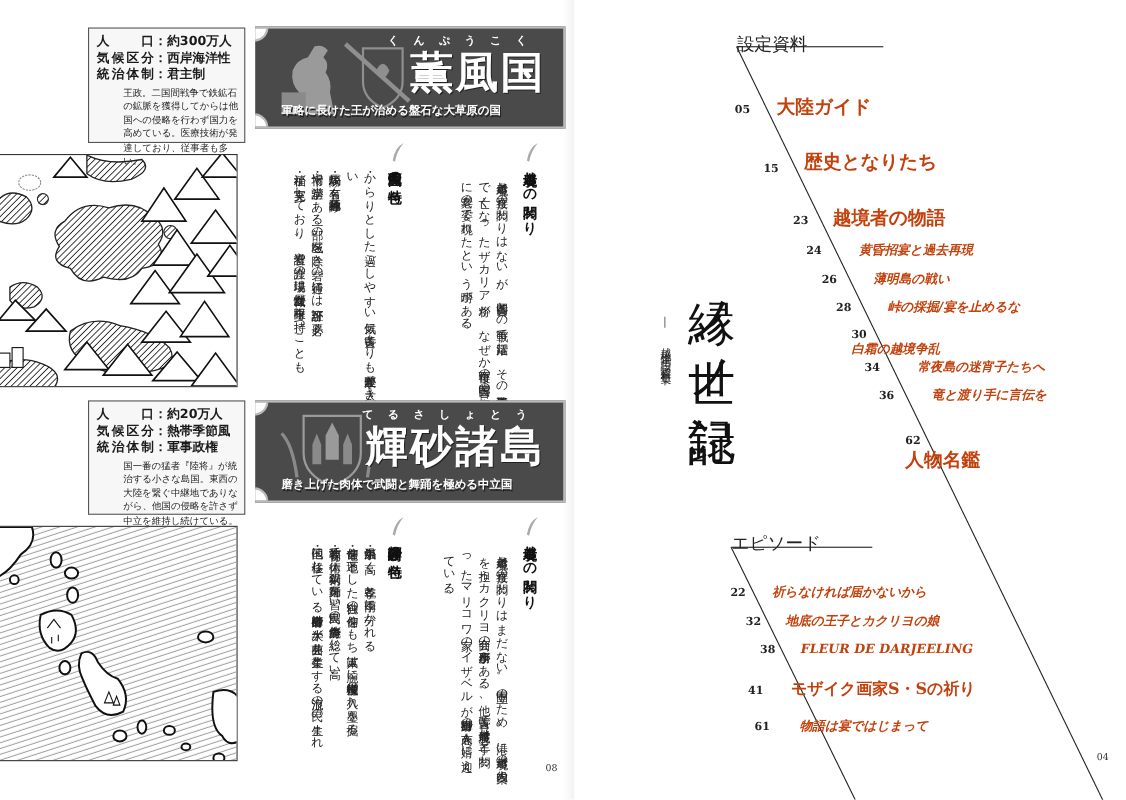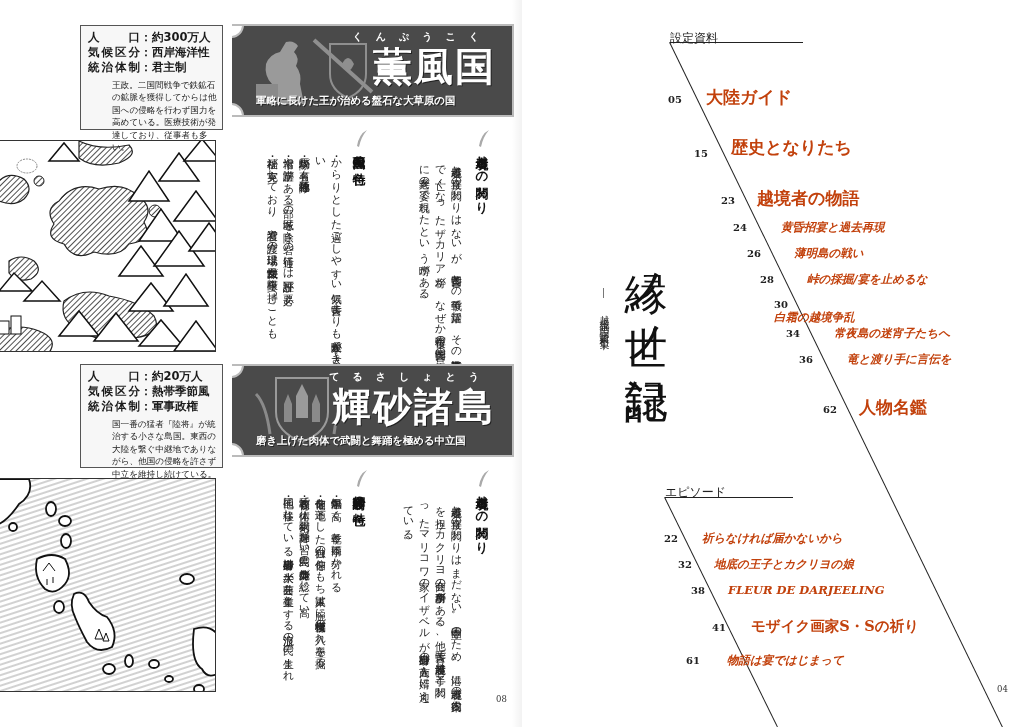--- a/index.html
+++ b/index.html
@@ -36,21 +36,21 @@
 
   .vtext { position: absolute; writing-mode: vertical-rl; font-size: 10.8px; line-height: 16px; color: #222; }
   .vheading { font-weight: bold; font-size: 12.6px; color: #111; letter-spacing: 0.5px; }
   .quill { position: absolute; width: 12px; height: 18px; }
 
   .page-num { position: absolute; font-family: "DejaVu Serif", serif; font-size: 8.5px; color: #333; }
 
   .gutter-shade { position: absolute; left: 512px; top: 0; width: 20px; height: 727px; background: linear-gradient(to right, rgba(0,0,0,0), rgba(0,0,0,0.05), rgba(0,0,0,0)); }
 
   
-  .section-label { position: absolute; font-size: 12px; color: #222; }
+  .section-label { position: absolute; font-size: 16px; color: #222; }
   .section-rule { position: absolute; height: 1px; background: #222; }
   .diag-line { position: absolute; height: 1px; background: #222; transform-origin: 0 0; }
 
   .toc-item { position: absolute; display: flex; align-items: baseline; white-space: nowrap; }
   .toc-num { font-family: "DejaVu Serif", serif; font-weight: bold; font-size: 10px; color: #222; }
   .toc-title { font-family: "DejaVu Serif", serif; color: #c2410c; }
   .toc-major .toc-title { font-size: 17px; font-weight: bold; }
   .toc-minor .toc-title { font-size: 11.5px; font-style: italic; font-weight: bold; }
   .toc-mid .toc-title { font-size: 14.5px; font-weight: bold; }
 
@@ -287,21 +287,21 @@
   <span class="toc-title">白霜の越境争乱</span>
 </div>
 <div class="toc-item toc-minor" style="left:786px; top:326px;">
   <span class="toc-num" style="width:48px">34</span>
   <span class="toc-title">常夜島の迷宵子たちへ</span>
 </div>
 <div class="toc-item toc-minor" style="left:799px; top:352px;">
   <span class="toc-num" style="width:48px">36</span>
   <span class="toc-title">竜と渡り手に言伝を</span>
 </div>
-<div class="toc-item toc-major" style="left:823px; top:396px;">
+<div class="toc-item toc-major" style="left:823px; top:396px;flex-direction:column;">
   <span class="toc-num" style="width:36px">62</span>
   <span class="toc-title">人物名鑑</span>
 </div>
 
 <div class="section-label" style="left:665px; top:484px;">エピソード</div>
 <div class="section-rule" style="left:665px; top:497px; width:128px;"></div>
 
 <div class="diag-line" style="left:665px; top:497px; width:256px; transform: rotate(63.83deg);"></div>
 
 <div class="toc-item toc-minor" style="left:664px; top:531px;">
@@ -309,21 +309,21 @@
   <span class="toc-title">祈らなければ届かないから</span>
 </div>
 <div class="toc-item toc-minor" style="left:678px; top:557px;">
   <span class="toc-num" style="width:36px">32</span>
   <span class="toc-title">地底の王子とカクリヨの娘</span>
 </div>
 <div class="toc-item toc-minor" style="left:691px; top:583px;">
   <span class="toc-num" style="width:37px">38</span>
   <span class="toc-title">FLEUR DE DARJEELING</span>
 </div>
-<div class="toc-item toc-mid" style="left:712px; top:617px;">
+<div class="toc-item toc-mid" style="left:680px; top:617px;">
   <span class="toc-num" style="width:39px">41</span>
   <span class="toc-title">モザイク画家S・Sの祈り</span>
 </div>
 <div class="toc-item toc-minor" style="left:686px; top:653px;">
   <span class="toc-num" style="width:41px">61</span>
   <span class="toc-title">物語は宴ではじまって</span>
 </div>
 
 <div class="page-num" style="left:997px; top:684px;">04</div>
 

